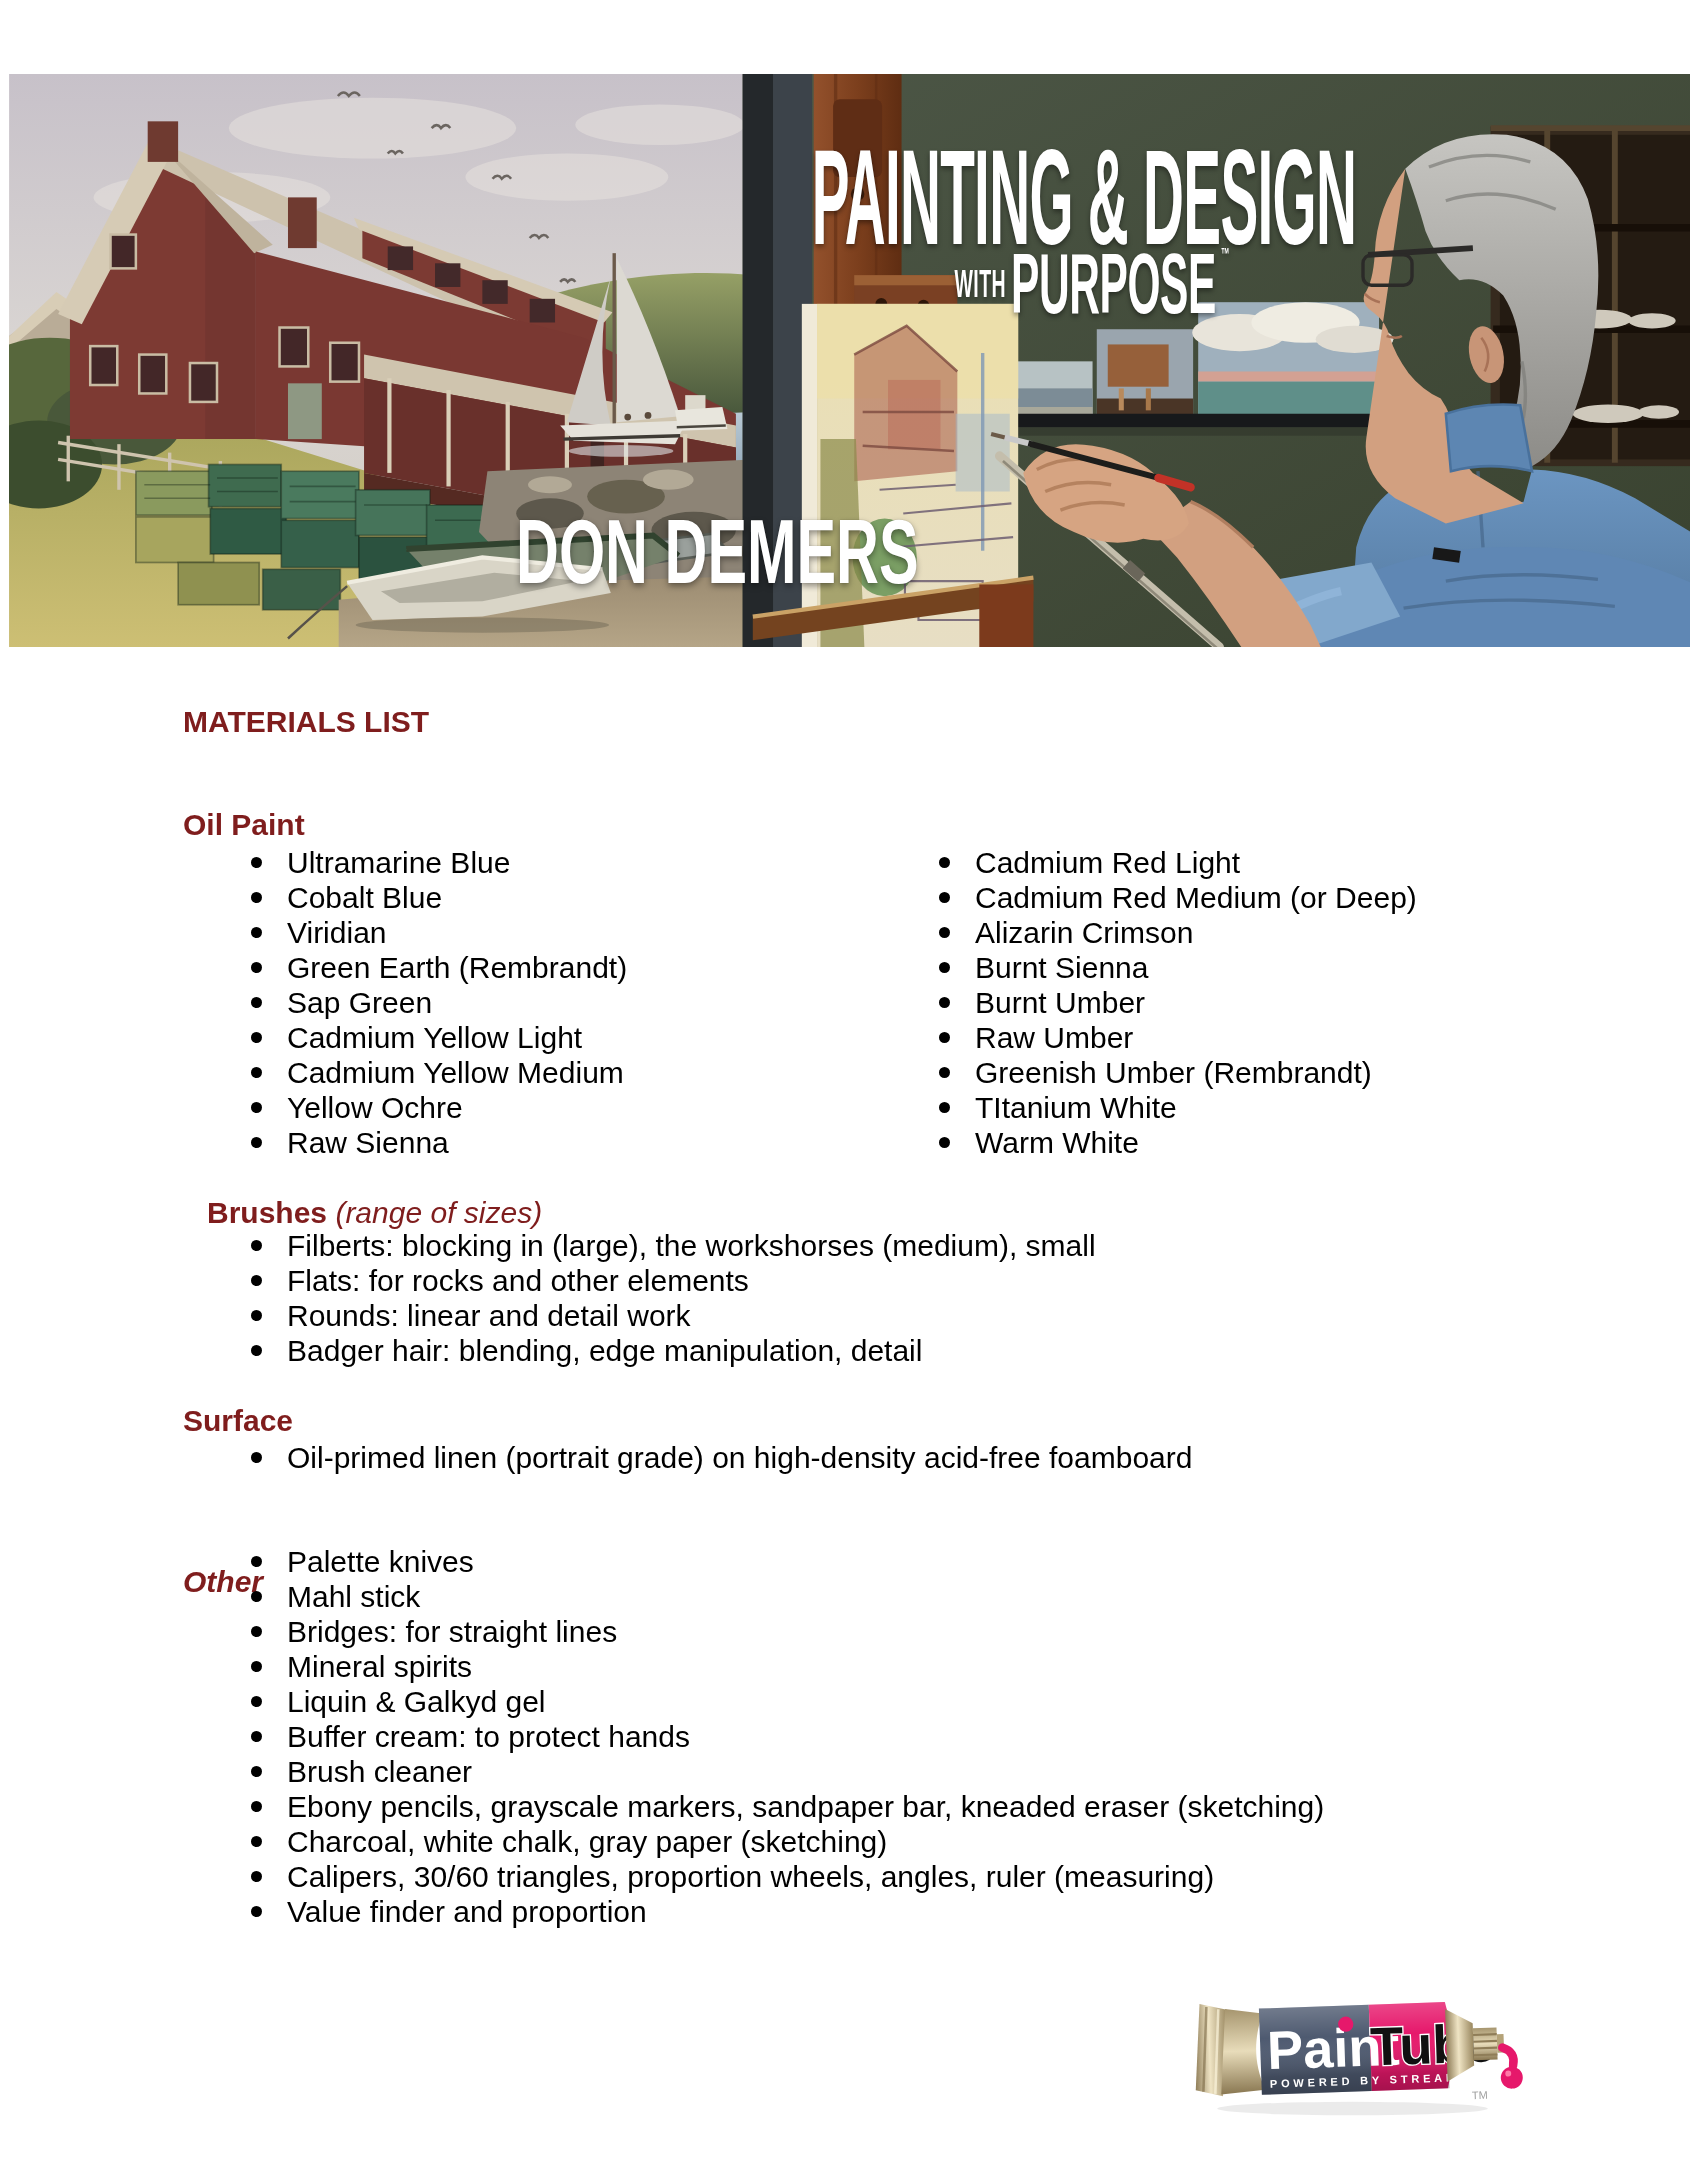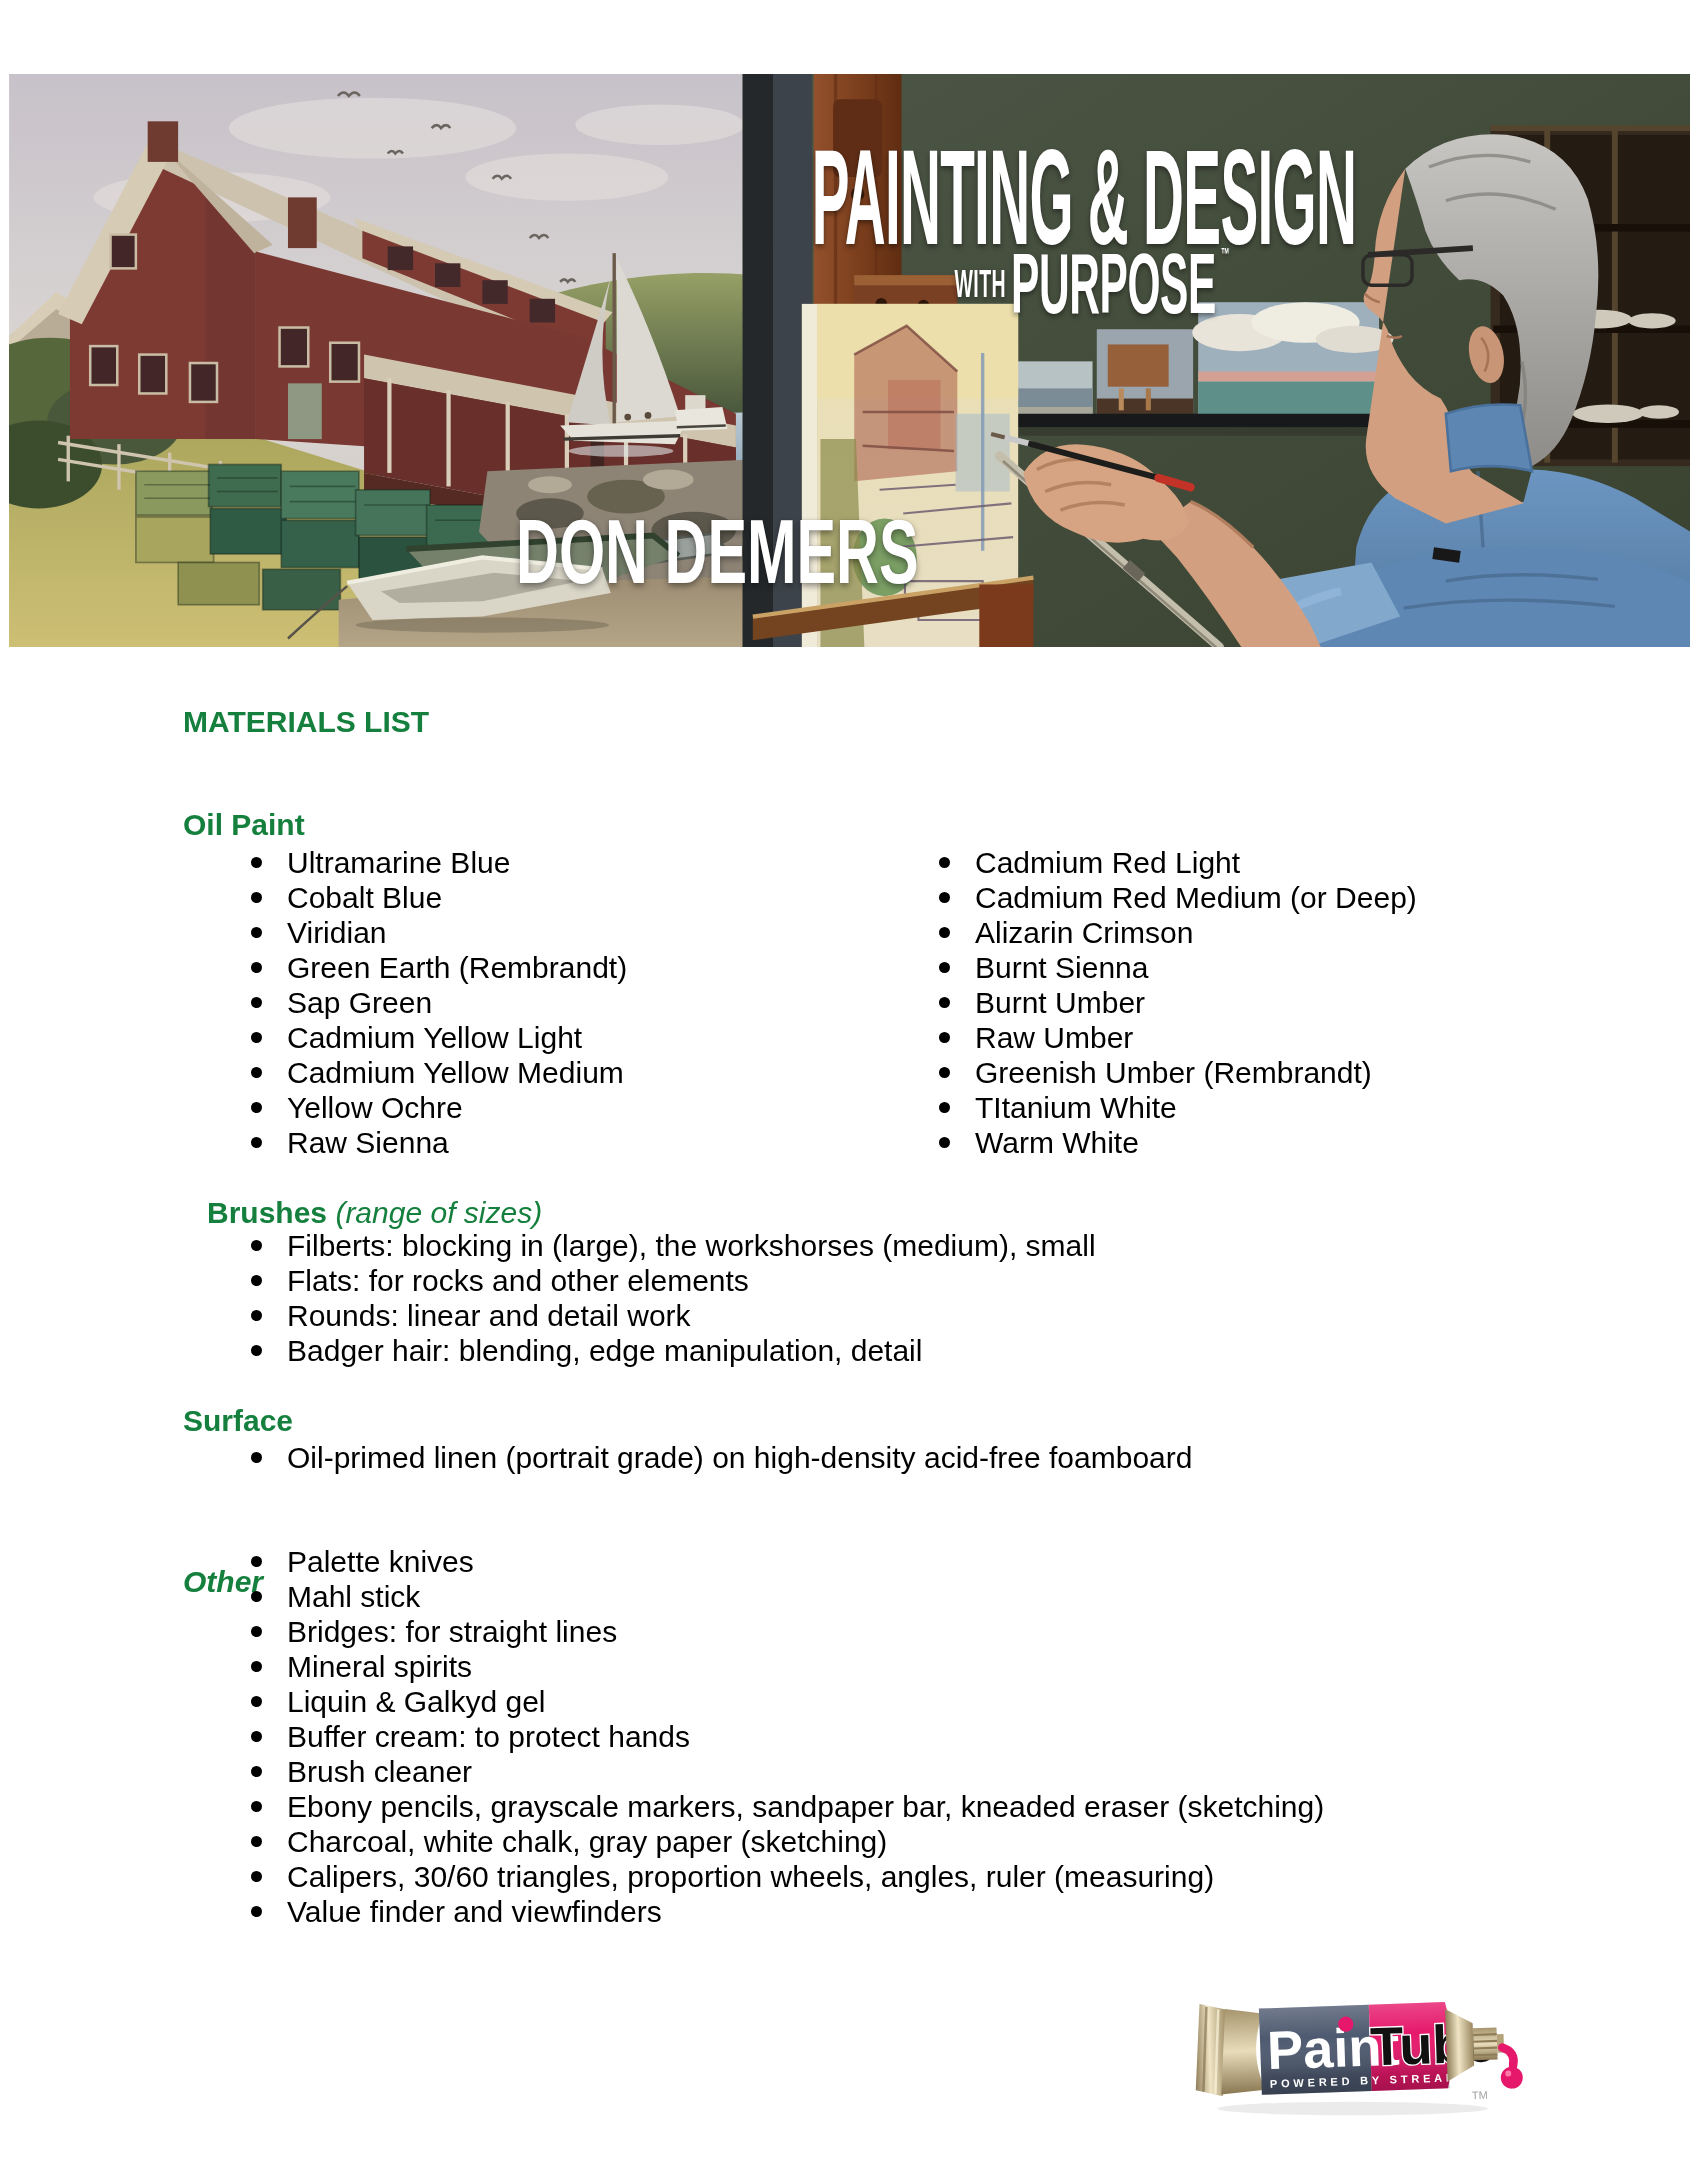--- a/index.html
+++ b/index.html
@@ -15,21 +15,21 @@
   .title1 .squeeze{display:inline-block;transform:scaleX(.42);transform-origin:center;letter-spacing:-1.7px;}
   .title2{top:167px;left:1083px;transform:translateX(-50%);line-height:1;}
   .title2 .squeeze{display:inline-flex;align-items:center;gap:10px;transform:scaleX(.50);transform-origin:center;}
   .title2 .with{font-size:39px;letter-spacing:0.8px;}
   .title2 .purpose{font-size:85px;letter-spacing:-0.8px;}
   .title2 .tm{font-size:17px;align-self:flex-start;margin-top:5px;}
   .artist{top:433px;left:507px;font-size:90px;line-height:1;}
   .artist .squeeze{display:inline-block;transform:scaleX(.66);transform-origin:left center;letter-spacing:0px;}
 
   
-  .doc-head{position:absolute;left:183px;font-size:30px;font-weight:700;color:#15803d;line-height:35px;white-space:nowrap;}
+  .doc-head{position:absolute;left:183px;font-size:30px;font-weight:700;color:#7f1d1d;line-height:35px;white-space:nowrap;}
   .doc-head .note{font-weight:400;font-style:italic;}
   ul.mat{position:absolute;margin:0;padding:0 16px 0 104px;list-style:none;width:1403px;}
   ul.mat li{position:relative;font-size:30px;line-height:35px;color:#000;white-space:nowrap;}
   ul.mat li::before{content:"";position:absolute;left:-36px;top:12px;width:11px;height:11px;border-radius:50%;background:#000;}
 
   
   .logo{position:absolute;left:1179px;top:1980px;width:347px;height:148px;}
 </style>
 </head>
 <body>
@@ -433,21 +433,21 @@
       <li>Palette knives</li>
       <li>Mahl stick</li>
       <li>Bridges: for straight lines</li>
       <li>Mineral spirits</li>
       <li>Liquin &amp; Galkyd gel</li>
       <li>Buffer cream: to protect hands</li>
       <li>Brush cleaner</li>
       <li>Ebony pencils, grayscale markers, sandpaper bar, kneaded eraser (sketching)</li>
       <li>Charcoal, white chalk, gray paper (sketching)</li>
       <li>Calipers, 30/60 triangles, proportion wheels, angles, ruler (measuring)</li>
-      <li>Value finder and viewfinders</li>
+      <li>Value finder and proportion</li>
     </ul>
 
   <div class="logo">
     <svg width="347" height="148" viewBox="0 0 410 175">
       <defs>
         <linearGradient id="goldv" x1="0" y1="0" x2="1" y2="0">
           <stop offset="0" stop-color="#8f7d58"></stop>
             <stop offset=".45" stop-color="#efe4c4"></stop>
             <stop offset="1" stop-color="#9a8860"></stop>
         </linearGradient>

